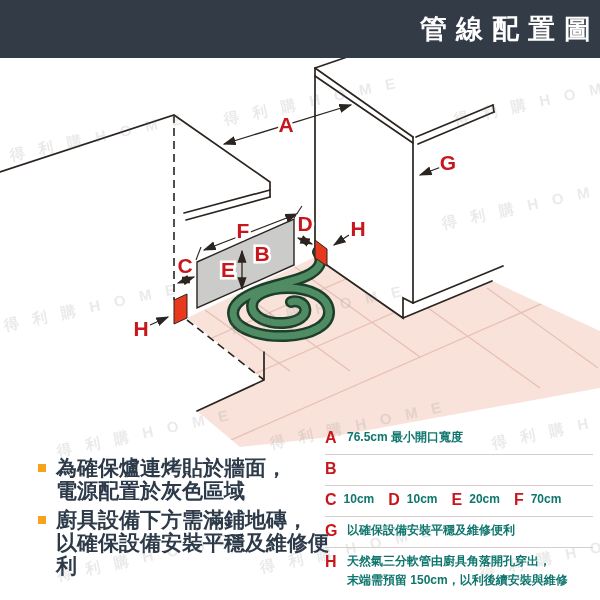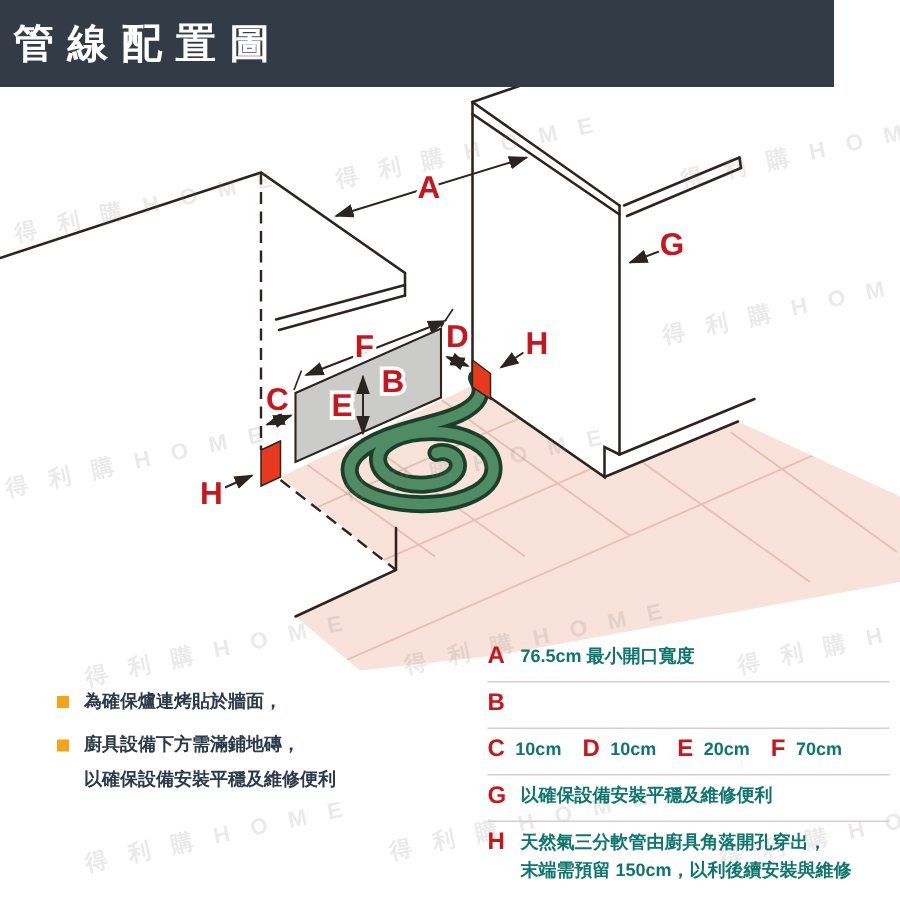--- a/index.html
+++ b/index.html
@@ -1,41 +1,41 @@
 <!DOCTYPE html>
 <html><head>
 <meta charset="utf-8">
 <style>
   html,body{margin:0;padding:0;}
   body{width:600px;height:600px;position:relative;background:#ffffff;
        font-family:"Liberation Sans","DejaVu Sans",sans-serif;overflow:hidden;}
   
-  .header{position:absolute;left:0;top:0;width:556px;height:58px;background:#333b46;
-          z-index:5;display:flex;align-items:center;justify-content:flex-start;font-family:Liberation Serif, serif;}
+  .header{position:absolute;left:0;top:0;width:600px;height:58px;background:#333b46;
+          z-index:5;display:flex;align-items:center;justify-content:flex-end;font-family:Liberation Serif, serif;}
   .header .title{color:#ffffff;font-size:27px;font-weight:bold;letter-spacing:9px;
                  text-indent:9px;}
   
   .diagram{position:absolute;left:0;top:0;z-index:2;pointer-events:none;}
   .edge{stroke:#2b241f;stroke-width:1.7;fill:none;stroke-linecap:round;}
   .edge-dash{stroke:#2b241f;stroke-width:1.6;fill:none;stroke-dasharray:8 5;}
   .dim{stroke:#2b241f;stroke-width:1.3;fill:none;}
   .tick{stroke:#2b241f;stroke-width:1.1;fill:none;}
   .tile{stroke:#e7beb2;stroke-width:1.2;fill:none;}
   .lbl{fill:#c8161d;font-size:21px;font-weight:bold;text-anchor:middle;
        paint-order:stroke;stroke:#ffffff;stroke-width:5px;}
   
   .wm{position:absolute;z-index:3;color:rgba(125,125,125,0.16);font-size:15px;
       font-weight:bold;letter-spacing:5px;white-space:nowrap;transform:rotate(-12deg);
       pointer-events:none;}
   
   .notes{position:absolute;left:38px;top:456px;width:292px;z-index:4;}
   .note{display:flex;margin-top:6px;}
   .note:first-child{margin-top:0;}
   .note .bullet{flex:0 0 auto;width:8px;height:8px;background:#f6a31c;margin:8px 10px 0 0;}
-  .note .lines{font-size:12px;line-height:23px;font-weight:bold;color:#2c3a49;}
+  .note .lines{font-size:21px;line-height:23px;font-weight:bold;color:#2c3a49;}
   
   .legend{position:absolute;left:325px;top:424px;width:268px;z-index:4;}
   .lrow{display:flex;align-items:flex-start;border-bottom:1px solid #d9cccc;
         padding:4px 0 7px 0;}
   .lrow.last{border-bottom:none;}
   .lrow .letter{flex:0 0 22px;color:#c8161d;font-size:16px;font-weight:bold;line-height:19px;}
   .lrow .ltext{font-size:12px;font-weight:bold;color:#0f766e;line-height:19px;}
   .lrow.multi{gap:14px;}
   .pair{display:flex;}
   .pair .letter{flex:0 0 auto;margin-right:7px;}
@@ -155,20 +155,21 @@
 <span class="wm" style="left:490px;top:416px">得 利 購  H O M E</span>
 <span class="wm" style="left:55px;top:548px">得 利 購  H O M E</span>
 <span class="wm" style="left:258px;top:540px">得 利 購  H O M E</span>
 <span class="wm" style="left:478px;top:545px">得 利 購  H O M E</span>
 
 <div class="notes">
   <div class="note">
     <span class="bullet"></span>
     <div class="lines">
       <div>為確保爐連烤貼於牆面，</div>
+      <div>電源配置於灰色區域</div>
     </div>
   </div>
   <div class="note">
     <span class="bullet"></span>
     <div class="lines">
       <div>廚具設備下方需滿鋪地磚，</div>
       <div>以確保設備安裝平穩及維修便利</div>
     </div>
   </div>
 </div>

